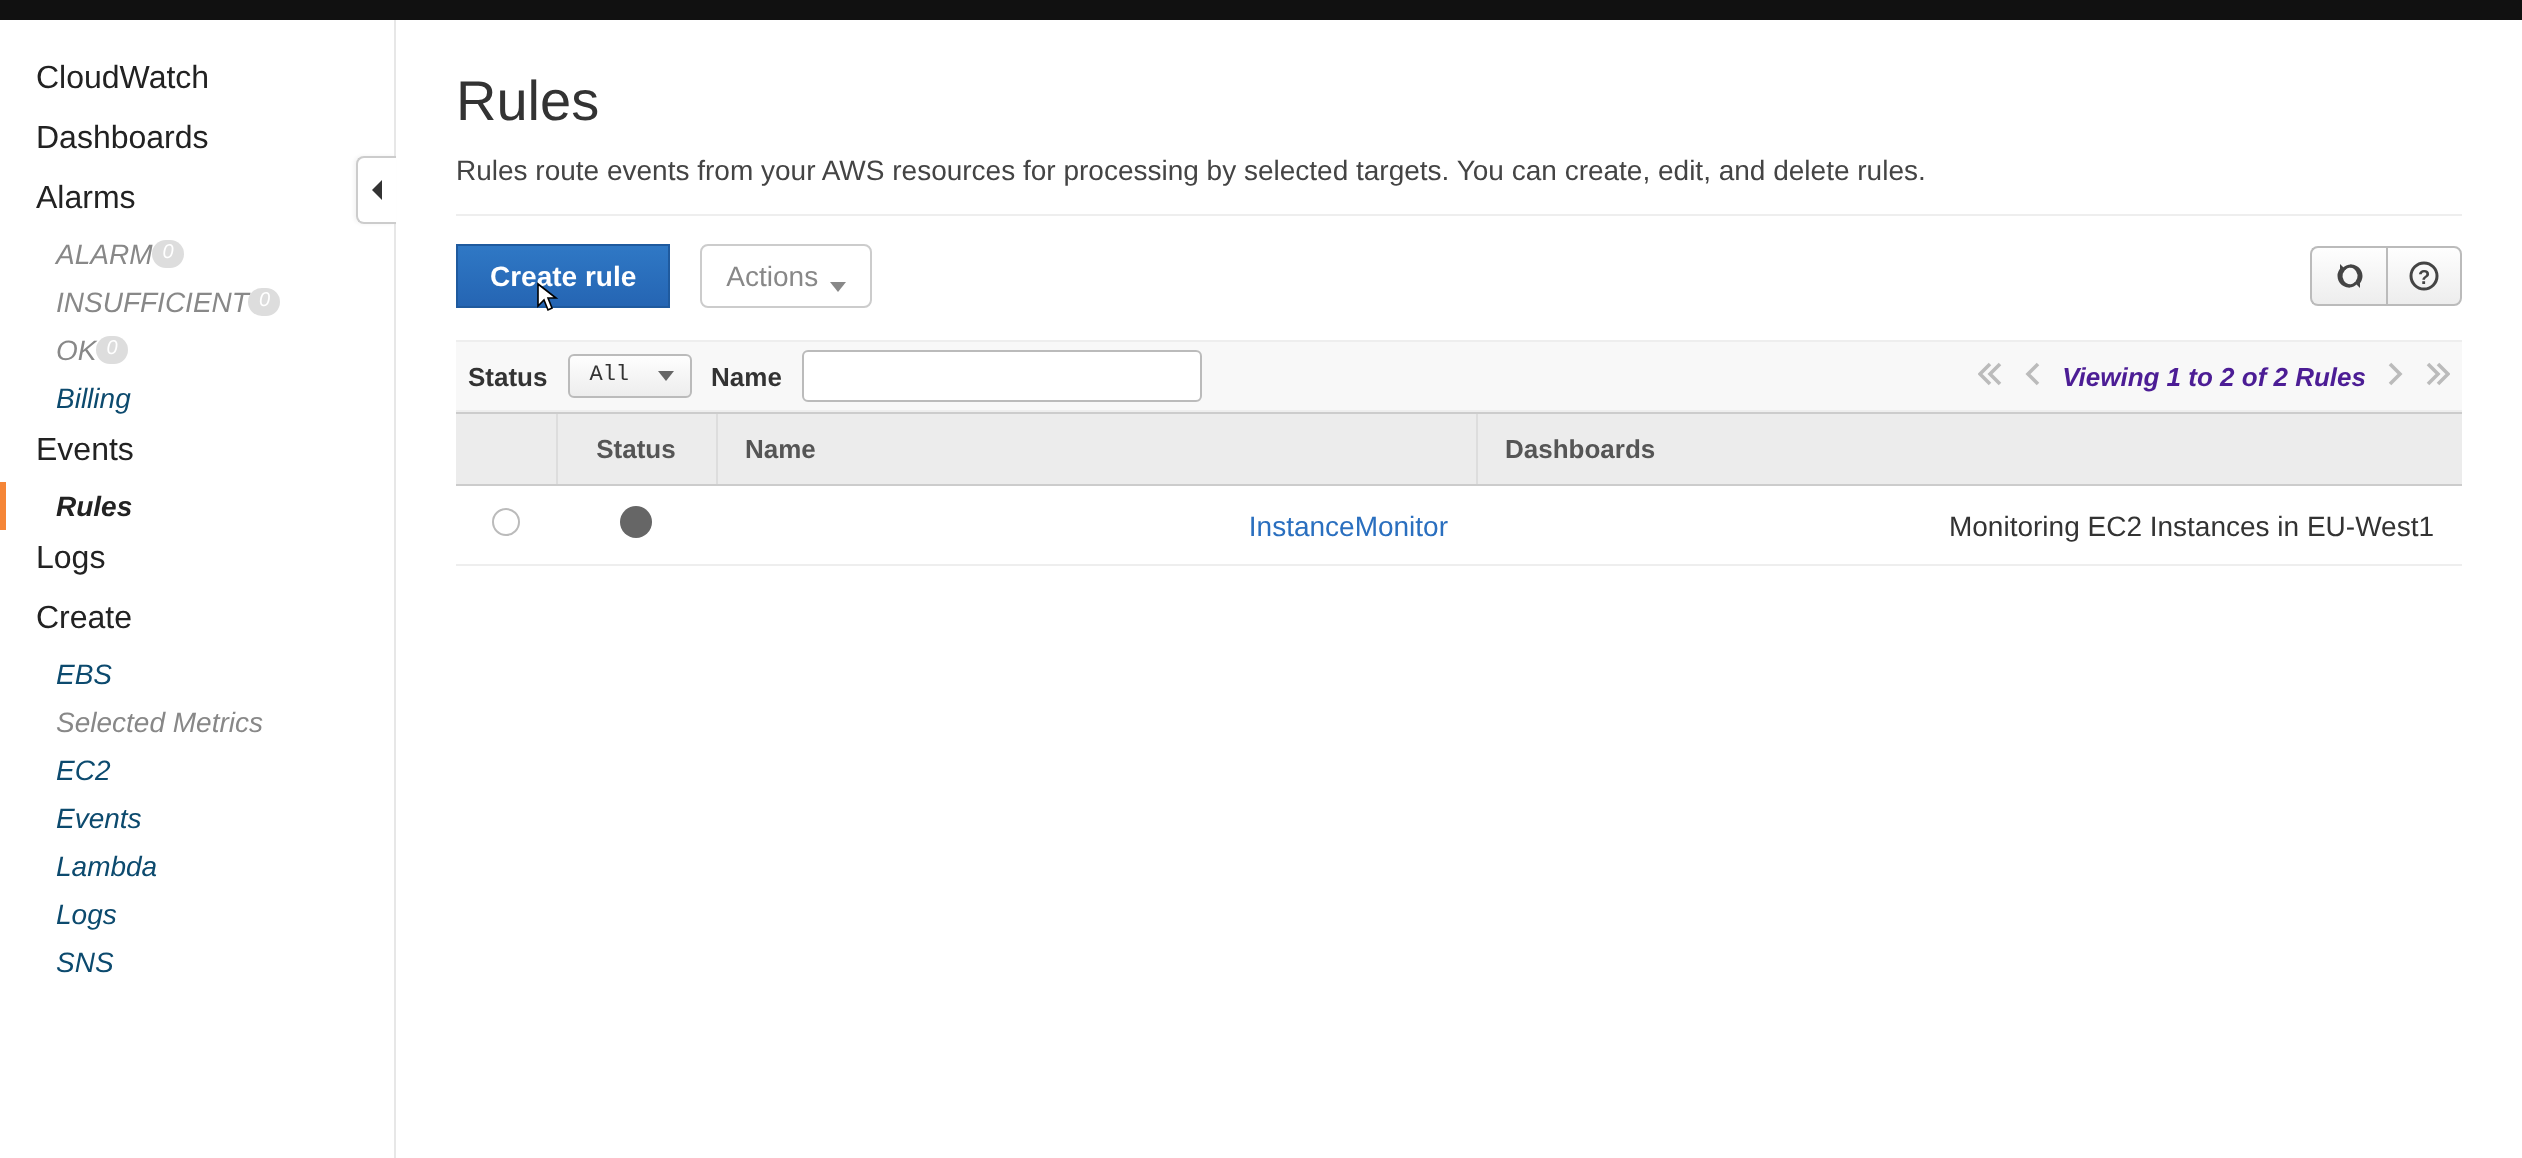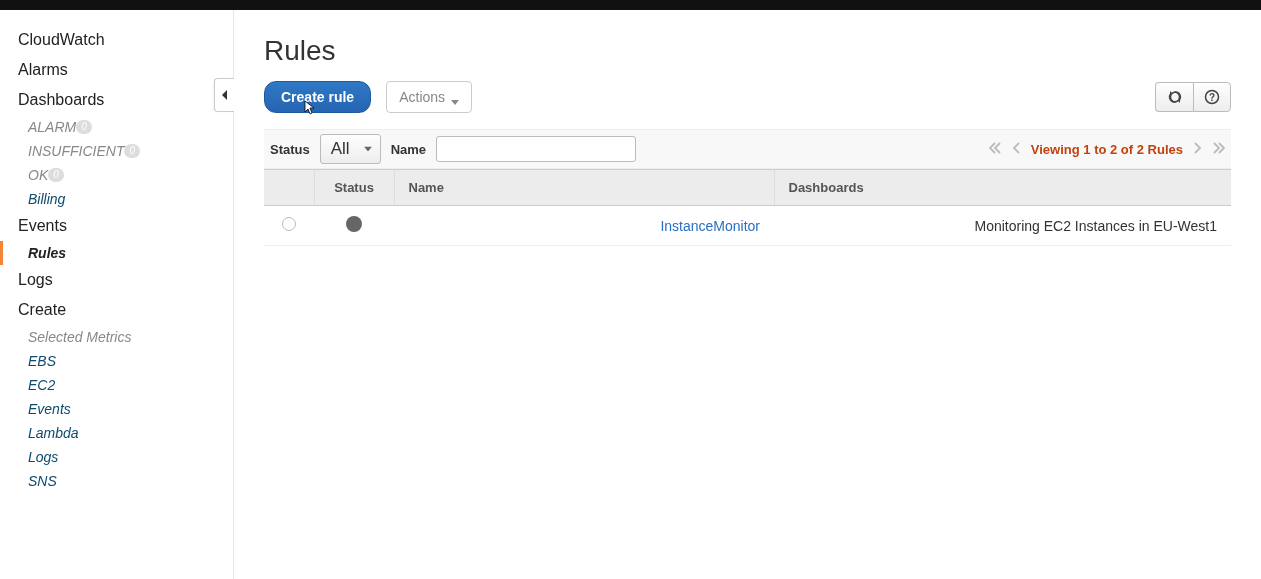--- a/index.html
+++ b/index.html
@@ -12,21 +12,21 @@
   }
   .topbar {
     height: 10px;
     background: #111;
   }
   .layout {
     display: flex;
     height: calc(579px - 10px);
   }
   .sidebar {
-    width: 234px;
+    width: 198px;
     border-right: 1px solid #e7e7e7;
     padding: 15px 1px 0 0;
     position: relative;
   }
   .collapse-tab {
     position: absolute;
     right: -1px;
     top: 68px;
     width: 20px;
     height: 34px;
@@ -94,21 +94,21 @@
     align-items: center;
     margin-top: 14px;
   }
   .toolbar-left { display: flex; gap: 15px; }
   .btn-primary {
     background: linear-gradient(#2f78c5, #2565b3);
     border: 1px solid #1f5a9e;
     color: #fff;
     font-weight: bold;
     padding: 7px 16px;
-    border-radius: 12px;
+    border-radius: 0;
     cursor: pointer;
     font-size: 14px;
     position: relative;
   }
   .cursor-icon {
     position: absolute;
     left: 38px;
     top: 18px;
     pointer-events: none;
   }
@@ -147,23 +147,24 @@
     border-bottom: 1px solid #eee;
     padding: 4px 6px;
   }
   .filter-left { display: flex; align-items: center; gap: 10px; }
   .filter-label { font-weight: bold; font-size: 13px; }
   .dropdown {
     background: linear-gradient(#fefefe,#ededed);
     border: 1px solid #bbb;
     border-radius: 3px;
     padding: 4px 30px 4px 10px;
-    font-size: 17px;
+    font-size: 11px;
     position: relative;
     cursor: pointer;
+    font-family: Liberation Mono, monospace;
   }
   .dropdown .caret {
     position: absolute;
     right: 8px;
     top: 50%;
     transform: translateY(-50%);
   }
   .text-input {
     border: 1px solid #bbb;
     border-radius: 3px;
@@ -172,21 +173,21 @@
     font-size: 13px;
     height: 26px;
   }
   .filter-right {
     display: flex;
     align-items: center;
     gap: 10px;
     color: #888;
     font-size: 13px;
   }
-  .pager-text { font-weight: bold; color: #c2410c; }
+  .pager-text { font-weight: bold; color: #4c1d95; font-style: italic; }
   .pager-icon { color: #bbb; cursor: pointer; }
   table {
     width: 100%;
     border-collapse: collapse;
   }
   thead th {
     background: #ececec;
     border-bottom: 1px solid #ccc;
     border-top: 1px solid #ccc;
     text-align: left;
@@ -243,22 +244,22 @@
 
 <div class="topbar"></div>
 <div class="layout">
   <div class="sidebar">
     <div class="collapse-tab">
       <svg width="8" height="10" viewBox="0 0 8 10">
           <path d="M6 0 L1 5 L6 10 Z" fill="#333"></path>
         </svg>
     </div>
     <div class="side-item">CloudWatch</div>
+    <div class="side-item">Dashboards</div>
     <div class="side-item">Alarms</div>
-    <div class="side-item">Dashboards</div>
     <div class="side-sub">
         <span>ALARM</span>
         <span class="badge">0</span>
       </div>
     <div class="side-sub">
         <span>INSUFFICIENT</span>
         <span class="badge">0</span>
       </div>
     <div class="side-sub">
         <span>OK</span>
@@ -266,45 +267,46 @@
       </div>
     <div class="side-sub dark">
         <span>Billing</span>
       </div>
     <div class="side-item">Events</div>
     <div class="side-sub active">
         <span>Rules</span>
       </div>
     <div class="side-item">Logs</div>
     <div class="side-item">Create</div>
+    <div class="side-sub dark">
+        <span>EBS</span>
+      </div>
     <div class="side-sub">
         <span>Selected Metrics</span>
       </div>
     <div class="side-sub dark">
-        <span>EBS</span>
-      </div>
-    <div class="side-sub dark">
         <span>EC2</span>
       </div>
     <div class="side-sub dark">
         <span>Events</span>
       </div>
     <div class="side-sub dark">
         <span>Lambda</span>
       </div>
     <div class="side-sub dark">
         <span>Logs</span>
       </div>
     <div class="side-sub dark">
         <span>SNS</span>
       </div>
   </div>
 
   <div class="main">
     <h1>Rules</h1>
+    <div class="desc">Rules route events from your AWS resources for processing by selected targets. You can create, edit, and delete rules.</div>
 
     <div class="toolbar">
       <div class="toolbar-left">
         <button class="btn-primary">
           <span>Create rule</span>
           <svg class="cursor-icon" width="16" height="16" viewBox="0 0 16 16">
             <path d="M2 1 L2 12 L5 9 L7 14 L9 13 L7 8 L11 8 Z" fill="#fff" stroke="#000" stroke-width="0.8"></path>
           </svg>
         </button>
         <button class="btn-default">

